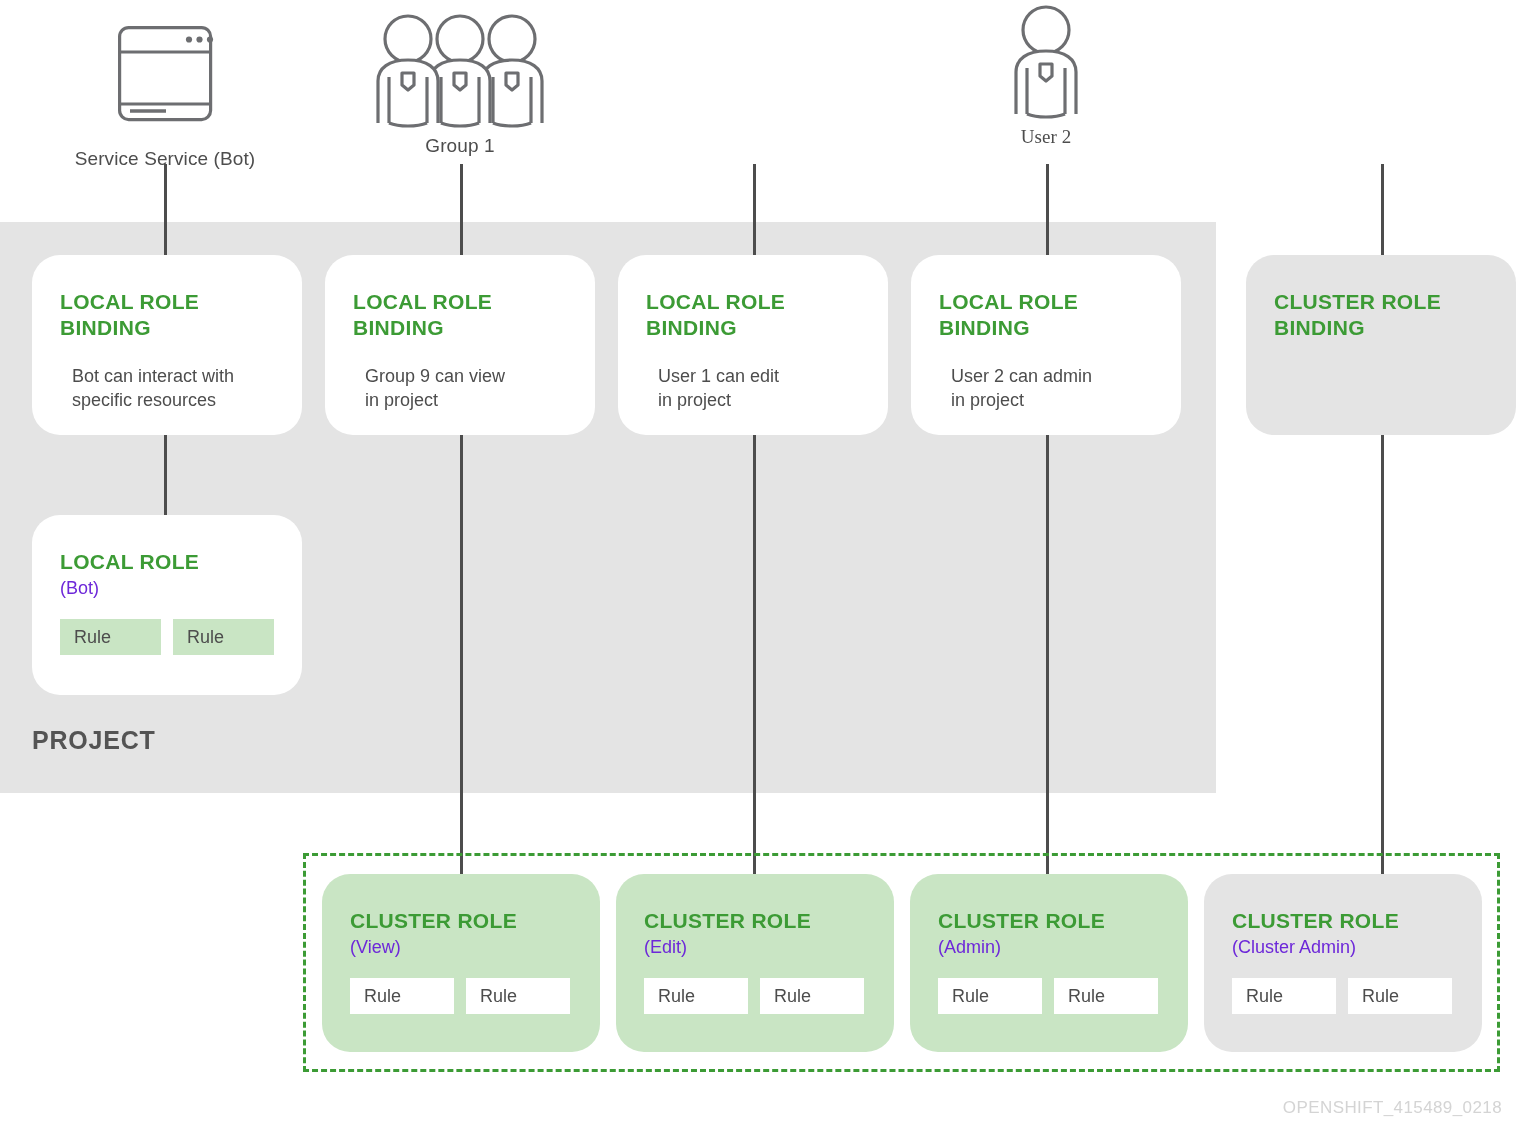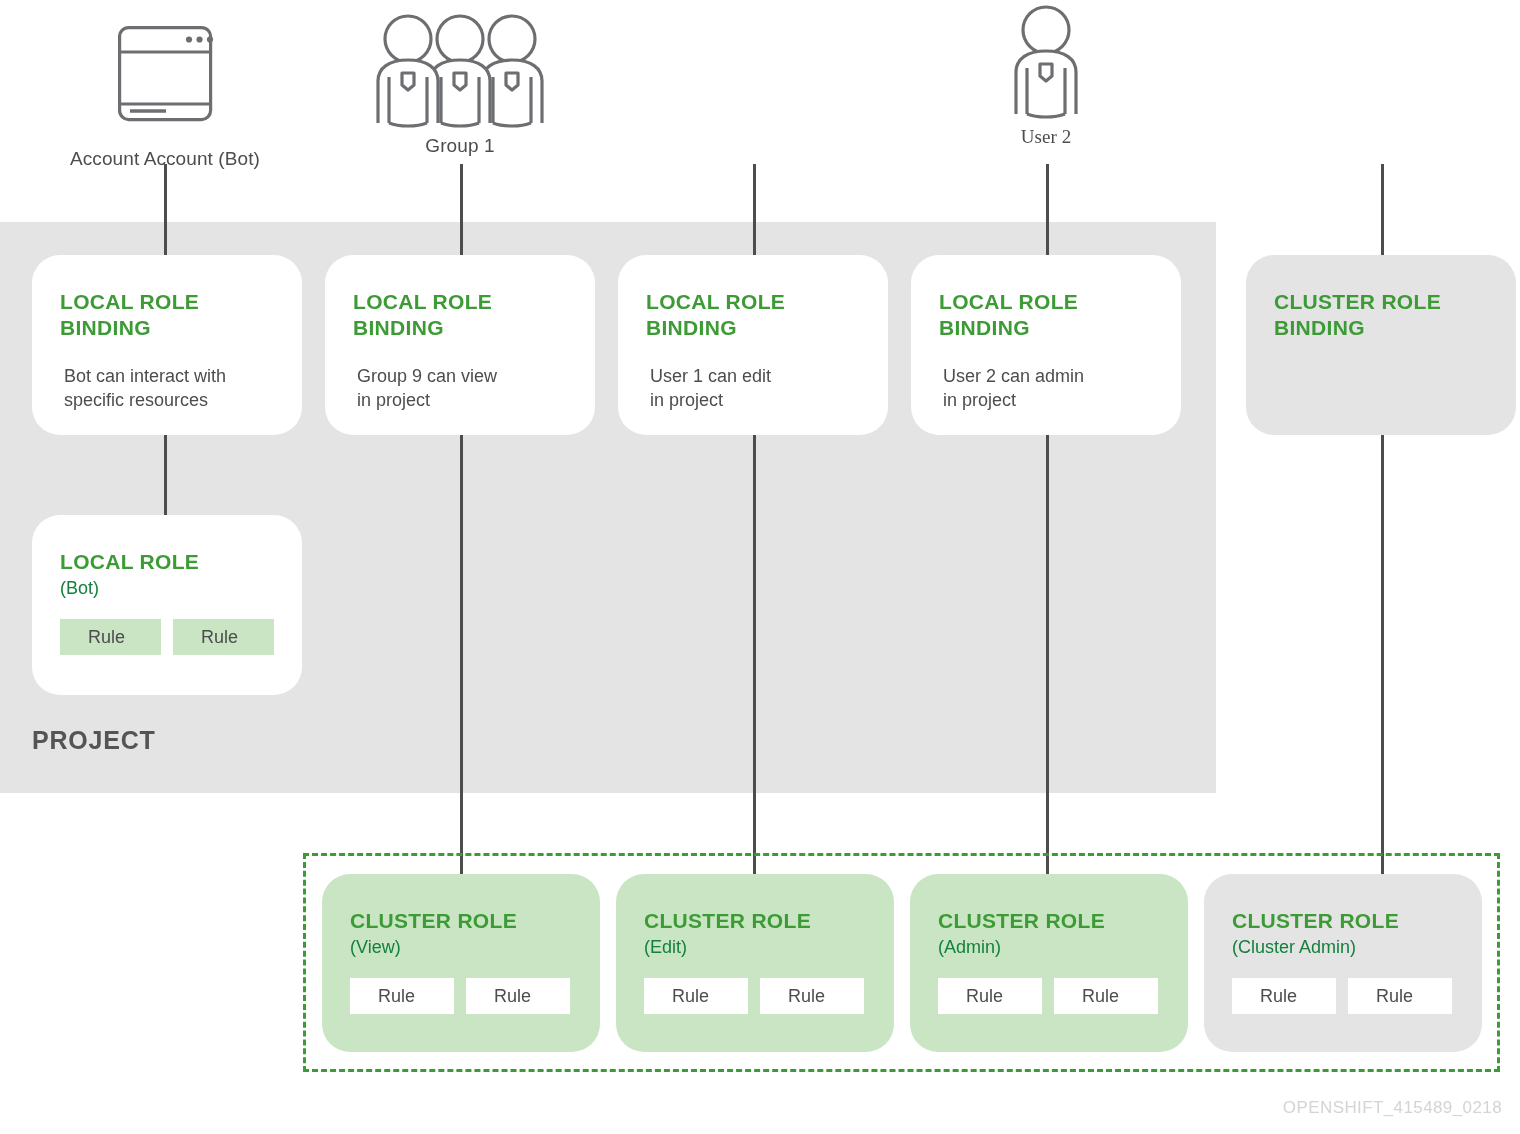--- a/index.html
+++ b/index.html
@@ -78,44 +78,44 @@
     font-size: 21px;
     font-weight: bold;
     color: #3c9b35;
     line-height: 1.25;
     letter-spacing: .3px;
     margin: 0;
     white-space: pre-line;
   }
   .card-sub {
     font-size: 18px;
-    color: #15803d;
+    color: #6d28d9;
     line-height: 1.0;
     margin: 4px 0 0 0;
   }
   .card-desc {
     font-size: 18px;
     color: #4d4d4d;
     line-height: 1.35;
-    margin: 22px 0 0 4px;
+    margin: 22px 0 0 12px;
     white-space: pre-line;
   }
 
   
   .rules {
     display: flex;
     gap: 12px;
     margin-top: 22px;
   }
   .rule {
     box-sizing: border-box;
     width: 104px;
     height: 36px;
     line-height: 36px;
-    padding-left: 28px;
+    padding-left: 14px;
     font-size: 18px;
     color: #4d4d4d;
   }
   .rule.green-chip { background: #c9e5c4; }
   .rule.white-chip { background: #ffffff; }
 
   
   #cluster-group {
     position: absolute;
     left: 303px;
@@ -171,21 +171,21 @@
           <line x1="1.6" y1="78" x2="92.6" y2="78"></line>
           <line x1="12" y1="85" x2="48" y2="85" stroke-width="3.6"></line>
         </g>
         <g fill="#6d6e71">
           <circle cx="143" cy="17.5" r="3.1"></circle>
           <circle cx="153.5" cy="17.5" r="3.1"></circle>
           <circle cx="164" cy="17.5" r="3.1"></circle>
         </g>
       </svg>
     </span>
-    <span class="caption">Account Account (Bot)</span>
+    <span class="caption">Service Service (Bot)</span>
   </div>
 
   <div class="actor" style="left:340px; top:9px; width:240px;">
     <span class="icon-wrap">
       <svg width="240" height="122" viewBox="0 0 240 122">
         <g fill="#ffffff" stroke="#6d6e71" stroke-width="3.2" stroke-linejoin="round">
 
           <g transform="translate(135,6)">
             <circle cx="37" cy="24" r="23"></circle>
             <path d="M7,108 L7,66 C7,53 18,45 37,45 C56,45 67,53 67,66 L67,108"></path>

